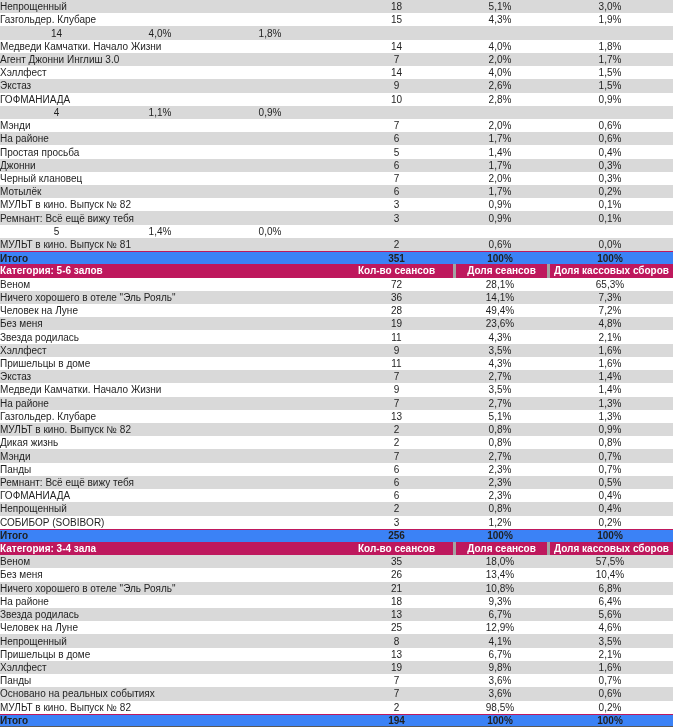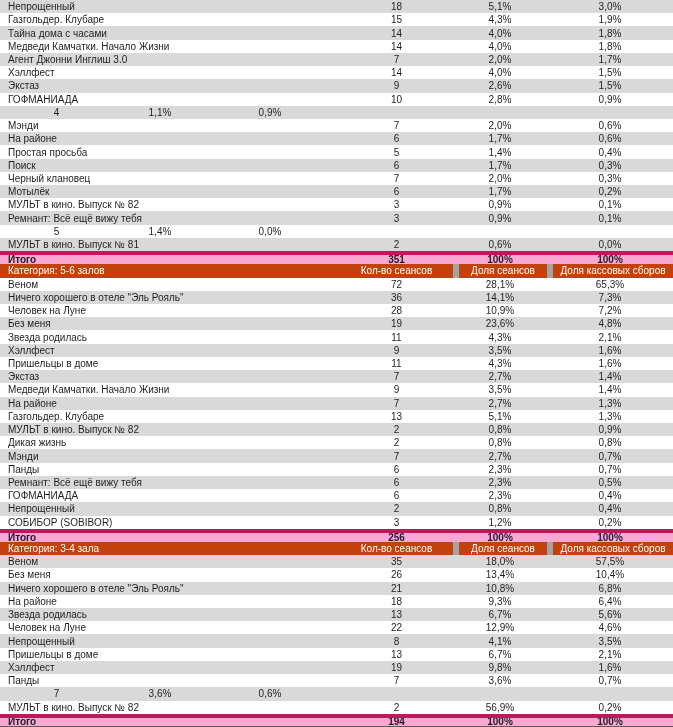--- a/index.html
+++ b/index.html
@@ -12,48 +12,47 @@
     font-family:"Liberation Sans", sans-serif;
     font-size:10px;
     color:#1f1f1f;
   }
   .row { display:flex; box-sizing:border-box; min-height:0; }
   .c {
     box-sizing:border-box; height:100%;
     display:flex; align-items:center;
     overflow:hidden; white-space:nowrap;
   }
-  .c-name { width:340px; padding-left:8px; }
+  .c-name { width:340px; }
   .c-num  { width:113px; justify-content:center; }
   .c-pct1 { width:94px;  justify-content:center; }
   .c-pct2 { width:126px; justify-content:center; }
   .stripe { background:#d9d9d9; }
-  .header-row { background:#c2410c; color:#ffffff; font-weight:normal;text-align:center; }
-  .header-row .sep { border-left:6px solid #a3a3a3; }
-  .total-row { font-weight:bold; background:#f9a8d4; border-top:4px solid #be185d; }
+  .header-row { background:#be185d; color:#ffffff; font-weight:bold;text-align:center; }
+  .header-row .sep { border-left:3px solid #a3a3a3; }
+  .total-row { font-weight:bold; background:#3b82f6; border-top:1px solid #be185d; }
   .total-row.last { border-bottom:1px solid #595959; }
 </style>
 </head>
 <body>
 
 <div class="sheet" id="table-root">
     <div class="row data-row stripe">
       <div class="c c-name">Непрощенный</div>
       <div class="c c-num">18</div>
       <div class="c c-pct1">5,1%</div>
       <div class="c c-pct2">3,0%</div>
     </div>
     <div class="row data-row">
       <div class="c c-name">Газгольдер. Клубаре</div>
       <div class="c c-num">15</div>
       <div class="c c-pct1">4,3%</div>
       <div class="c c-pct2">1,9%</div>
     </div>
     <div class="row data-row stripe">
-      <div class="c c-name">Тайна дома с часами</div>
       <div class="c c-num">14</div>
       <div class="c c-pct1">4,0%</div>
       <div class="c c-pct2">1,8%</div>
     </div>
     <div class="row data-row">
       <div class="c c-name">Медведи Камчатки. Начало Жизни</div>
       <div class="c c-num">14</div>
       <div class="c c-pct1">4,0%</div>
       <div class="c c-pct2">1,8%</div>
     </div>
@@ -98,21 +97,21 @@
       <div class="c c-pct1">1,7%</div>
       <div class="c c-pct2">0,6%</div>
     </div>
     <div class="row data-row">
       <div class="c c-name">Простая просьба</div>
       <div class="c c-num">5</div>
       <div class="c c-pct1">1,4%</div>
       <div class="c c-pct2">0,4%</div>
     </div>
     <div class="row data-row stripe">
-      <div class="c c-name">Поиск</div>
+      <div class="c c-name">Джонни</div>
       <div class="c c-num">6</div>
       <div class="c c-pct1">1,7%</div>
       <div class="c c-pct2">0,3%</div>
     </div>
     <div class="row data-row">
       <div class="c c-name">Черный клановец</div>
       <div class="c c-num">7</div>
       <div class="c c-pct1">2,0%</div>
       <div class="c c-pct2">0,3%</div>
     </div>
@@ -165,21 +164,21 @@
     </div>
     <div class="row data-row stripe">
       <div class="c c-name">Ничего хорошего в отеле "Эль Рояль"</div>
       <div class="c c-num">36</div>
       <div class="c c-pct1">14,1%</div>
       <div class="c c-pct2">7,3%</div>
     </div>
     <div class="row data-row">
       <div class="c c-name">Человек на Луне</div>
       <div class="c c-num">28</div>
-      <div class="c c-pct1">10,9%</div>
+      <div class="c c-pct1">49,4%</div>
       <div class="c c-pct2">7,2%</div>
     </div>
     <div class="row data-row stripe">
       <div class="c c-name">Без меня</div>
       <div class="c c-num">19</div>
       <div class="c c-pct1">23,6%</div>
       <div class="c c-pct2">4,8%</div>
     </div>
     <div class="row data-row">
       <div class="c c-name">Звезда родилась</div>
@@ -308,21 +307,21 @@
       <div class="c c-pct2">6,4%</div>
     </div>
     <div class="row data-row stripe">
       <div class="c c-name">Звезда родилась</div>
       <div class="c c-num">13</div>
       <div class="c c-pct1">6,7%</div>
       <div class="c c-pct2">5,6%</div>
     </div>
     <div class="row data-row">
       <div class="c c-name">Человек на Луне</div>
-      <div class="c c-num">22</div>
+      <div class="c c-num">25</div>
       <div class="c c-pct1">12,9%</div>
       <div class="c c-pct2">4,6%</div>
     </div>
     <div class="row data-row stripe">
       <div class="c c-name">Непрощенный</div>
       <div class="c c-num">8</div>
       <div class="c c-pct1">4,1%</div>
       <div class="c c-pct2">3,5%</div>
     </div>
     <div class="row data-row">
@@ -337,28 +336,29 @@
       <div class="c c-pct1">9,8%</div>
       <div class="c c-pct2">1,6%</div>
     </div>
     <div class="row data-row">
       <div class="c c-name">Панды</div>
       <div class="c c-num">7</div>
       <div class="c c-pct1">3,6%</div>
       <div class="c c-pct2">0,7%</div>
     </div>
     <div class="row data-row stripe">
+      <div class="c c-name">Основано на реальных событиях</div>
       <div class="c c-num">7</div>
       <div class="c c-pct1">3,6%</div>
       <div class="c c-pct2">0,6%</div>
     </div>
     <div class="row data-row">
       <div class="c c-name">МУЛЬТ в кино. Выпуск № 82</div>
       <div class="c c-num">2</div>
-      <div class="c c-pct1">56,9%</div>
+      <div class="c c-pct1">98,5%</div>
       <div class="c c-pct2">0,2%</div>
     </div>
     <div class="row total-row last">
       <div class="c c-name">Итого</div>
       <div class="c c-num">194</div>
       <div class="c c-pct1">100%</div>
       <div class="c c-pct2">100%</div>
     </div>
   </div>
 

